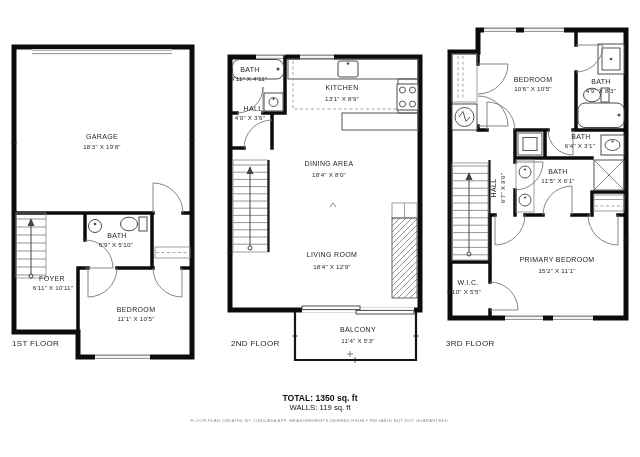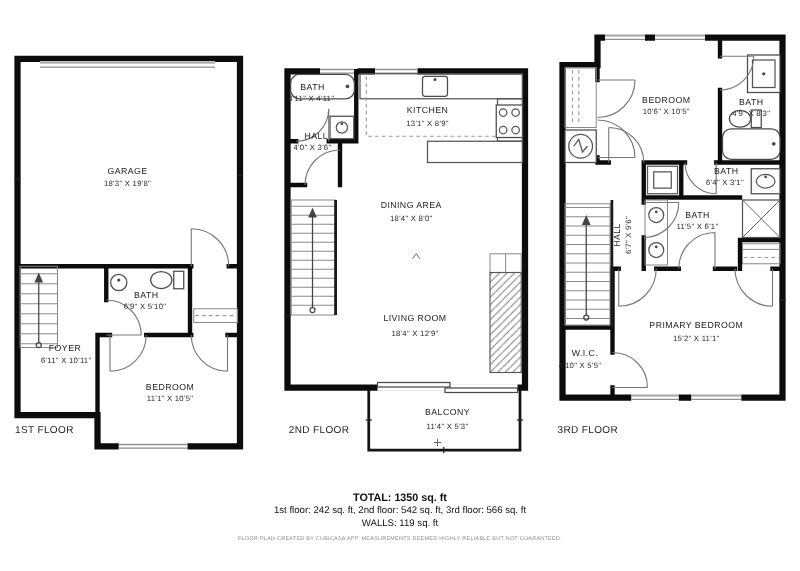--- a/index.html
+++ b/index.html
@@ -354,17 +354,16 @@
     <text class="rn" x="468" y="285">W.I.C.</text>
     <text class="rd" x="464" y="294">4'10" X 5'5"</text>
     <text class="rn" x="557" y="262">PRIMARY BEDROOM</text>
     <text class="rd" x="557" y="273">15'2" X 11'1"</text>
     <text class="fl" x="446" y="346">3RD FLOOR</text>
   </g>
 </svg>
 
 <div class="summary">
   <div class="s-total">TOTAL: 1350 sq. ft</div>
-  <div class="s-line">1st floor: 242 sq. ft, 2nd floor: 542 sq. ft, 3rd floor: 566 sq. ft</div>
   <div class="s-line">WALLS: 119 sq. ft</div>
   <div class="s-disc">FLOOR PLAN CREATED BY CUBICASA APP. MEASUREMENTS DEEMED HIGHLY RELIABLE BUT NOT GUARANTEED.</div>
 </div>
 </div>
 
 </body></html>

